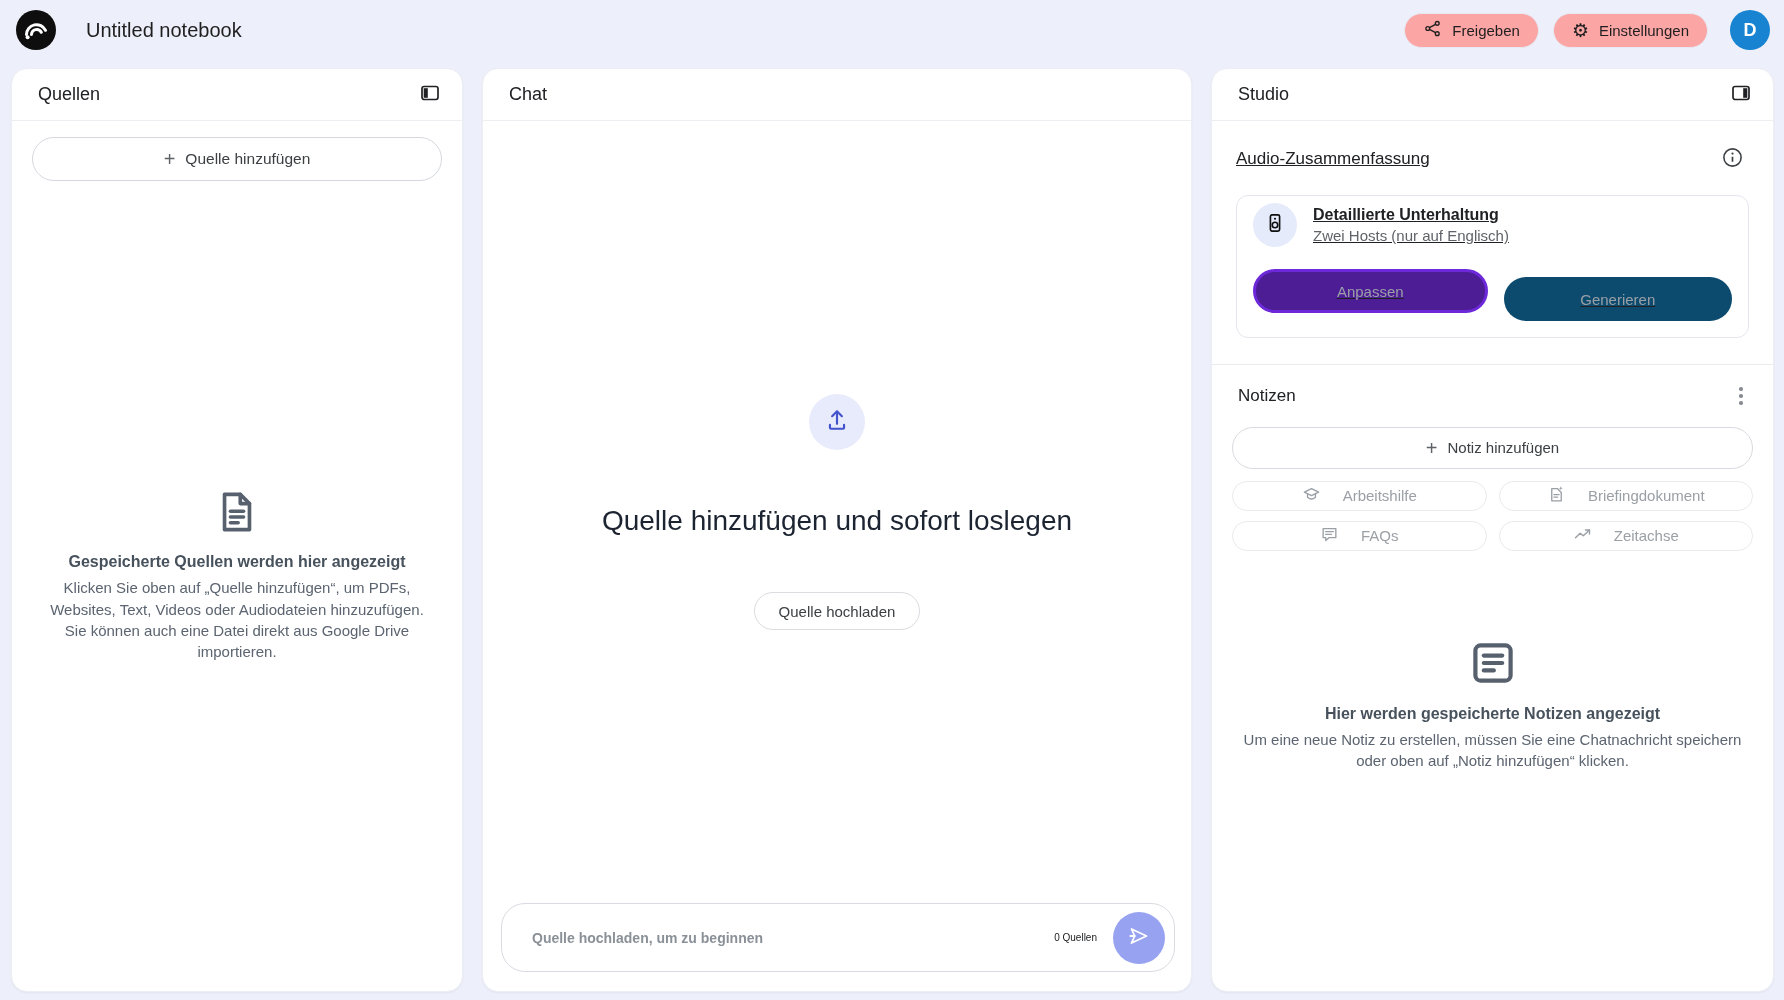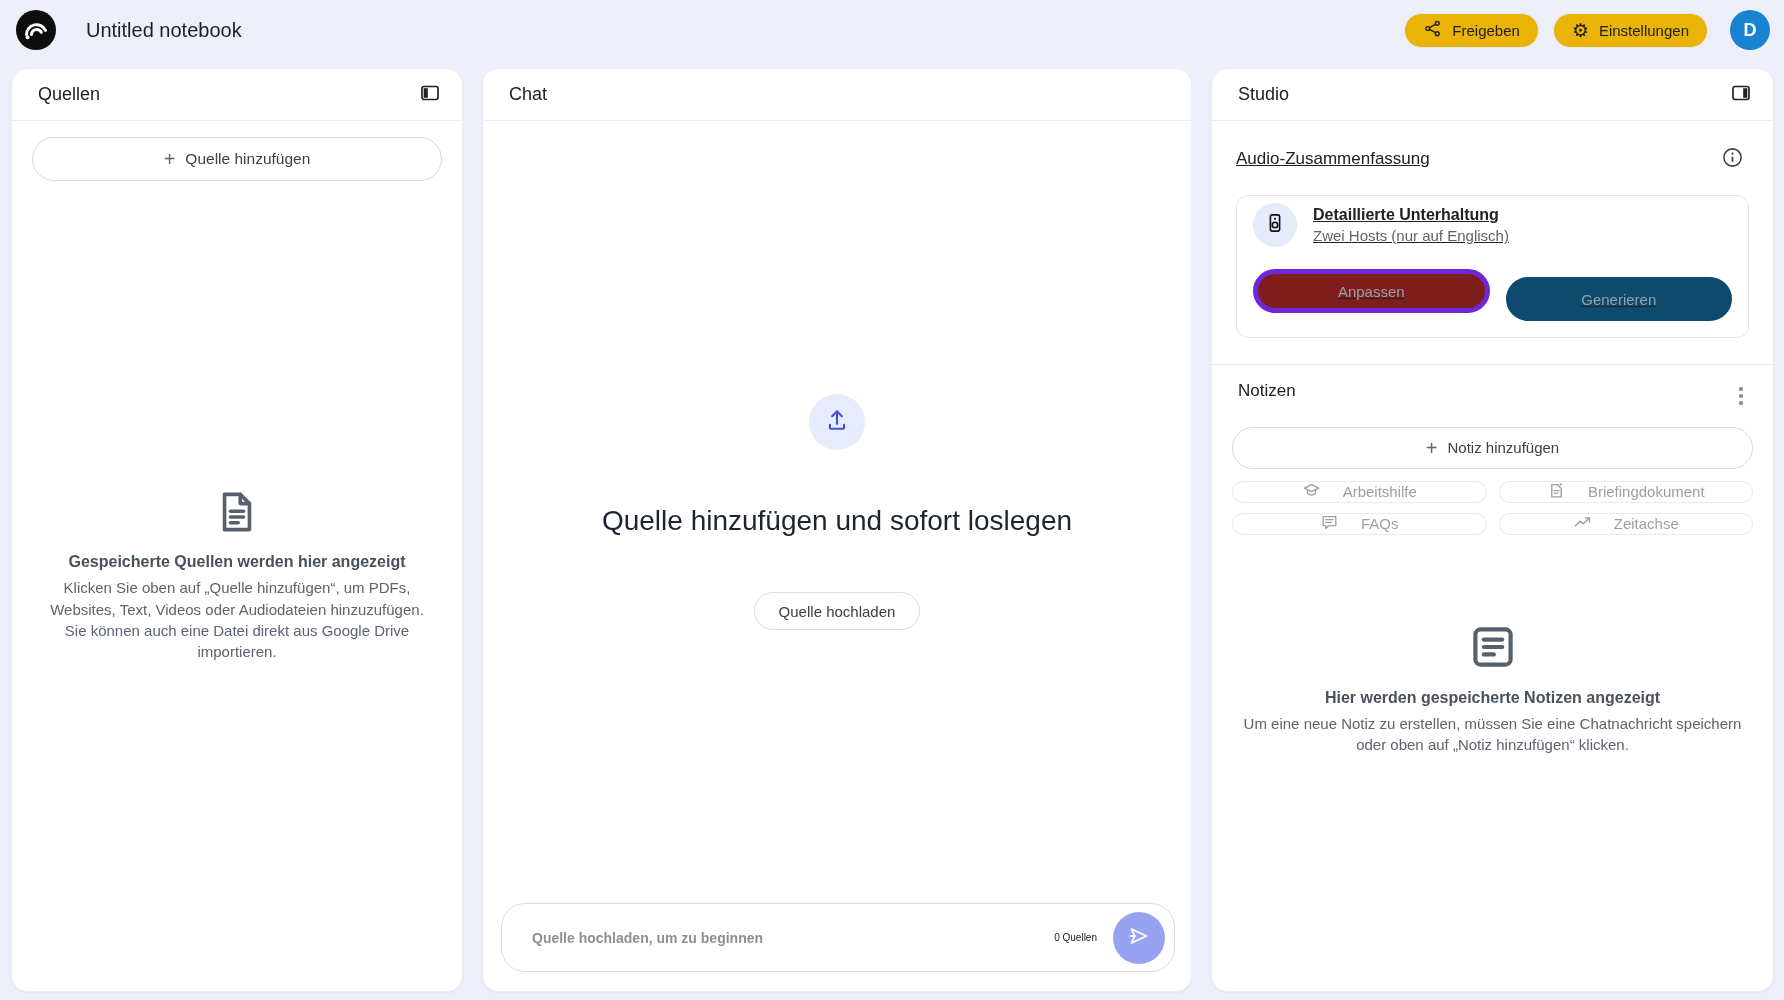--- a/index.html
+++ b/index.html
@@ -9,21 +9,21 @@
     background:#edeffa;
     font-family:"Liberation Sans","DejaVu Sans",sans-serif;
     color:#202124;
   }
   
   .topbar { height:60px; display:flex; align-items:center; padding:0 14px 0 16px; }
   .logo { width:40px; height:40px; flex:0 0 auto; cursor:pointer; }
   .nb-title { margin-left:30px; font-size:20px; font-weight:400; color:#1f1f1f; }
   .topbar-right { margin-left:auto; display:flex; align-items:center; gap:14px; }
   .pill-btn {
-    height:35px; border-radius:18px; background:#eab308; border:1px solid #e7eaf3;
+    height:35px; border-radius:18px; background:#fca5a5; border:1px solid #e7eaf3;
     padding:0 18px; font-size:15px; color:#1f1f1f; display:flex; align-items:center; gap:10px;
     font-family:inherit; cursor:pointer;
   }
   .gear-glyph { font-family:"DejaVu Sans",sans-serif; font-size:19px; line-height:1; }
   .avatar {
     width:40px; height:40px; border-radius:50%; background:#1783d1; color:#fff;
     font-size:18px; font-weight:700; display:flex; align-items:center; justify-content:center;
     margin-left:8px; cursor:pointer;
   }
   
@@ -84,35 +84,35 @@
   .audio-card { margin-top:18px; border:1px solid #e3e6ec; border-radius:12px; padding:7px 16px 16px; }
   .audio-card-row { display:flex; align-items:center; gap:16px; }
   .audio-icon-circle {
     width:44px; height:44px; border-radius:50%; background:#e5ebfa; color:#111;
     display:flex; align-items:center; justify-content:center; flex:0 0 auto;
   }
   .audio-card-title { font-size:16px; font-weight:700; color:#202124; margin:0 0 3px; }
   .audio-card-sub { font-size:15px; color:#5f6368; margin:0; }
   .audio-actions { display:flex; gap:16px; margin-top:22px; }
   .audio-actions button { flex:1; height:44px; border-radius:22px; font-size:15px; color:#9aa0a6; font-family:inherit; cursor:pointer; }
-  .customize-btn { background:#7f1d1d; border:5px solid #6d28d9; }
+  .customize-btn { background:#4c1d95; border:3px solid #6d28d9; }
   .generate-btn { background:#0c4a6e; border:none;margin-top:8px; }
   .panel-divider { height:1px; background:#e9ebef; flex:0 0 1px; }
   .notes-section { padding:16px 20px 0; display:flex; flex-direction:column; flex:1; }
-  .notes-header-row { display:flex; align-items:flex-start; justify-content:space-between; padding:0 4px 0 6px; }
+  .notes-header-row { display:flex; align-items:center; justify-content:space-between; padding:0 4px 0 6px; }
   .dots-btn { display:flex; flex-direction:column; gap:3.4px; padding:6px; background:none; border:none; cursor:pointer; }
   .dots-btn i { width:3.6px; height:3.6px; border-radius:50%; background:#878c92; display:block; }
   .add-note-btn {
     margin-top:16px; width:100%; height:42px; border-radius:21px; border:1px solid #d8dbdf;
     background:#fff; font-size:15px; color:#3c4043; display:flex; align-items:center; justify-content:center; gap:10px;
     font-family:inherit; cursor:pointer;
   }
   .chips { display:grid; grid-template-columns:1fr 1fr; gap:10px 12px; margin-top:12px; }
   .chip {
-    height:22px; border-radius:19px; border:1px solid #e9eaee; background:#fff; color:#9aa0a6;
+    height:30px; border-radius:19px; border:1px solid #e9eaee; background:#fff; color:#9aa0a6;
     font-size:15px; display:flex; align-items:center; justify-content:center; gap:22px;
     font-family:inherit; cursor:pointer;
   }
   .notes-empty { margin-top:88px; display:flex; flex-direction:column; align-items:center; text-align:center; }
   .notes-empty .empty-body { max-width:522px; }
 </style>
 </head>
 <body>
 
 <header class="topbar">

